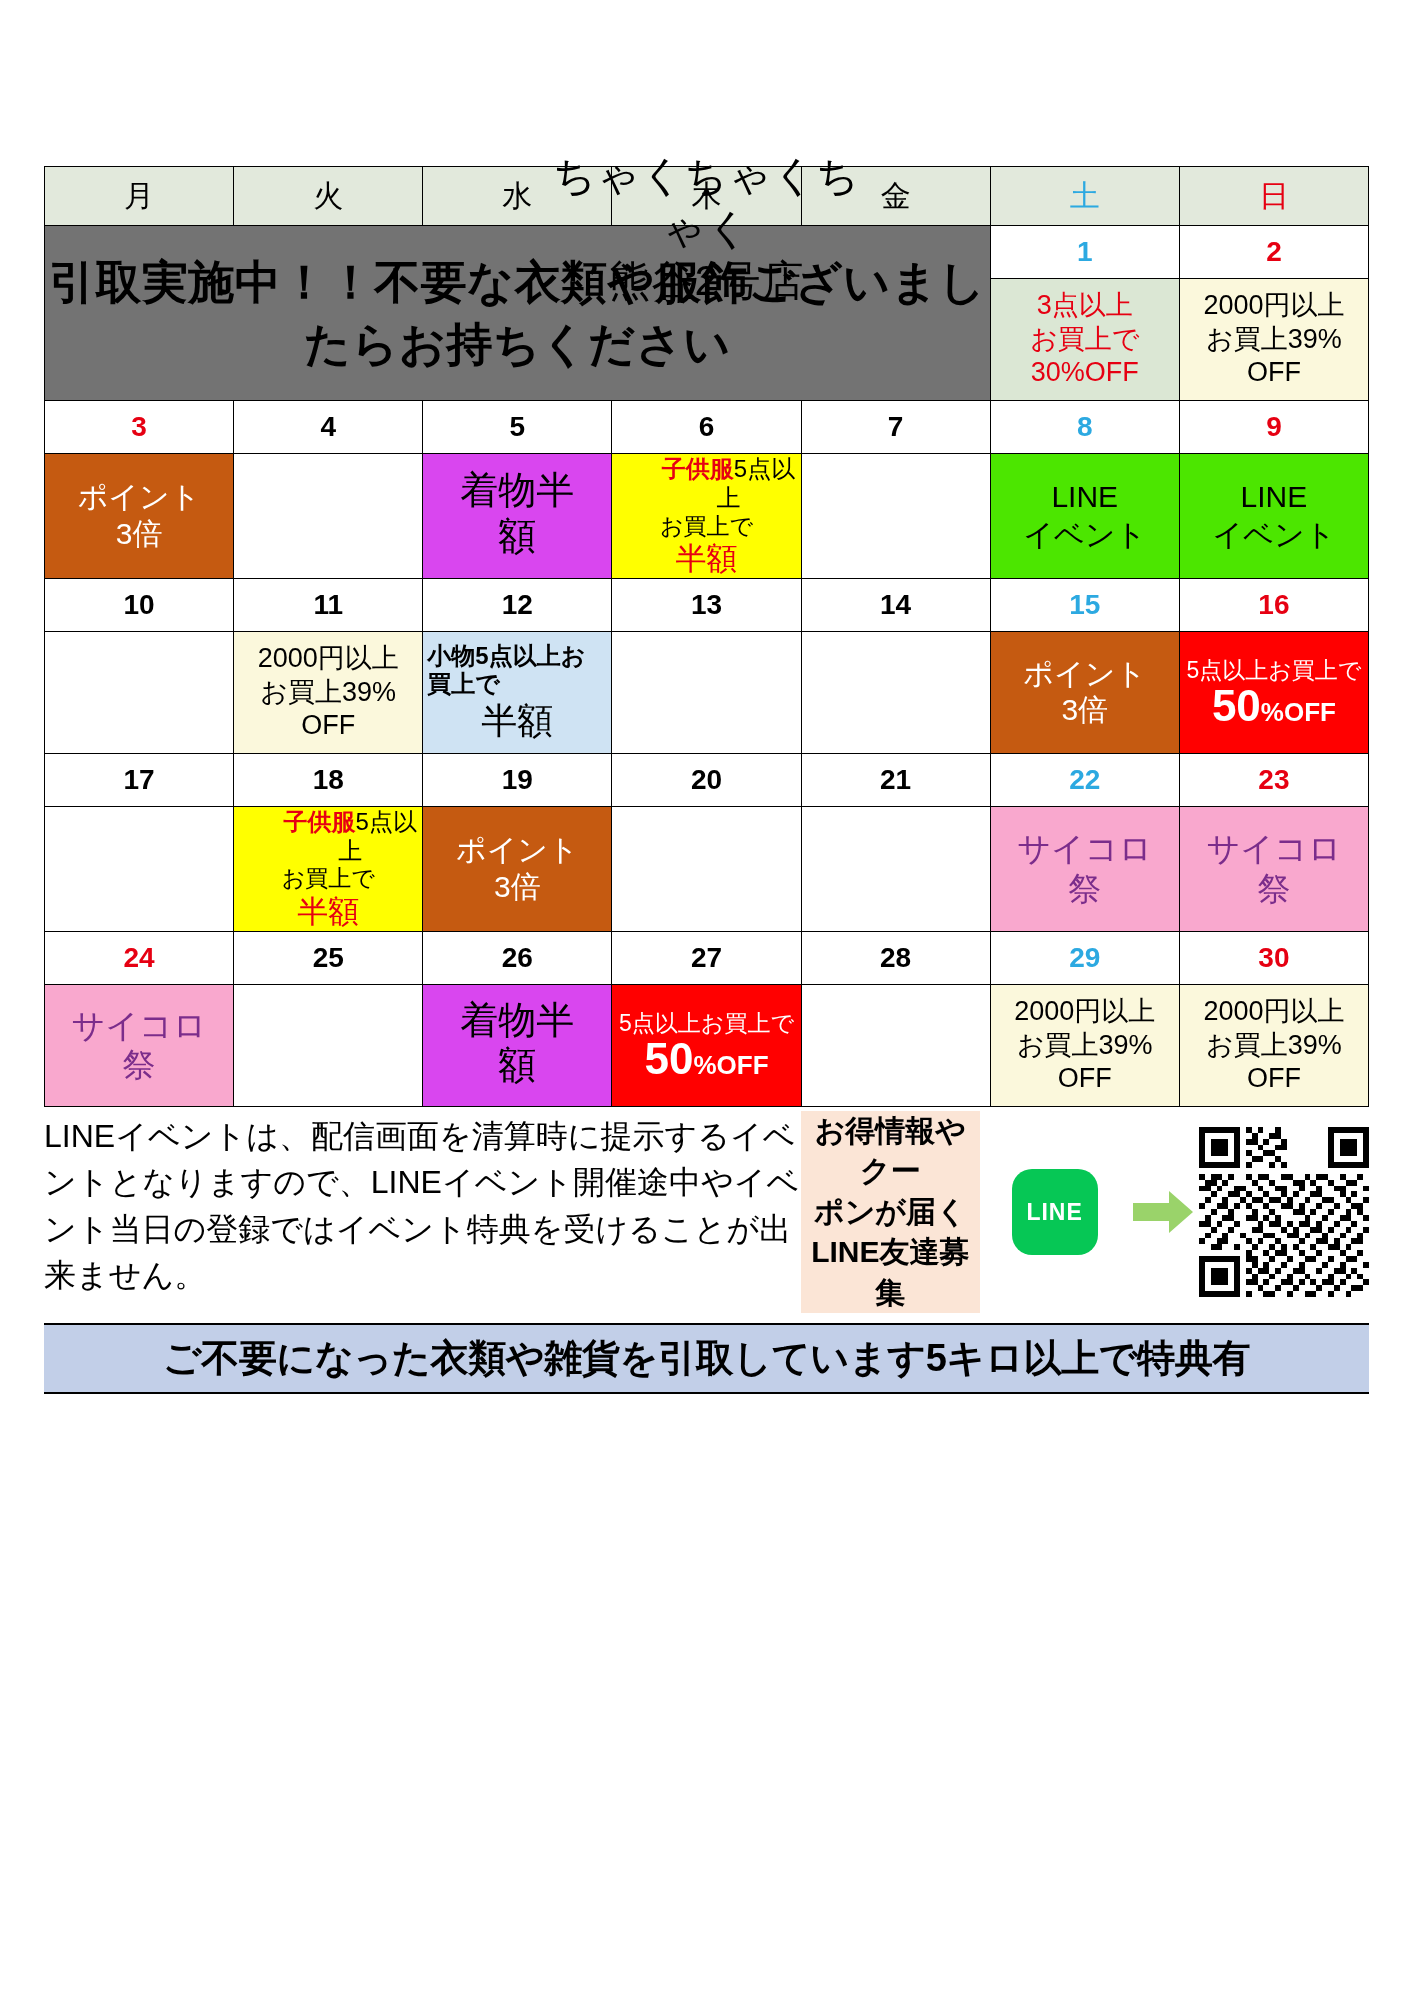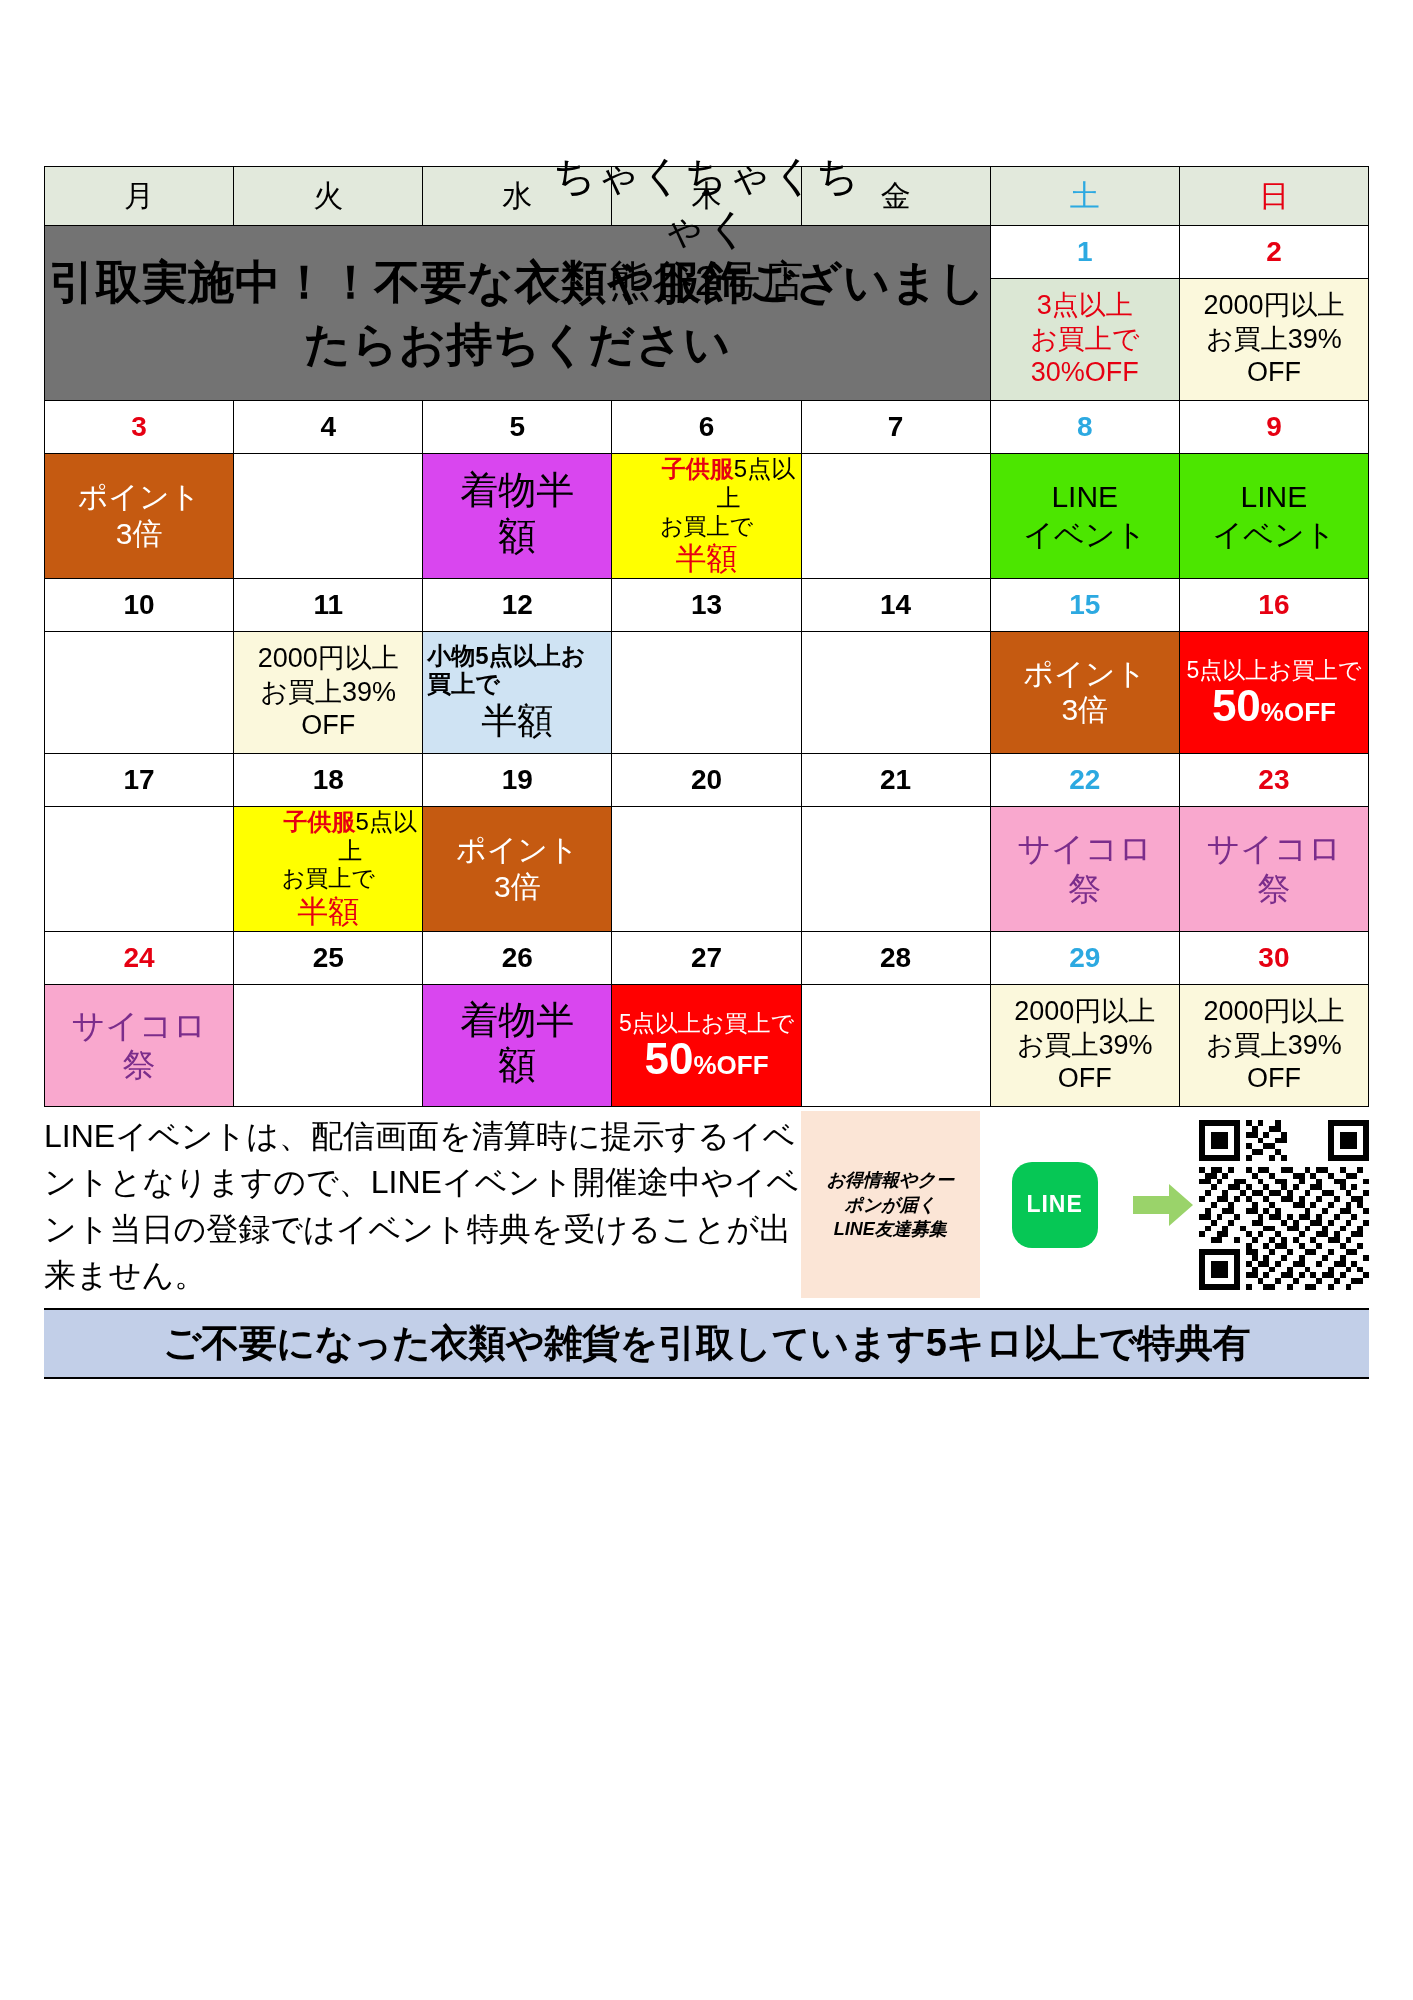--- a/index.html
+++ b/index.html
@@ -120,24 +120,23 @@
     width:760px;
     font-size:32px;
     line-height:1.45;
     padding-top:2px;
   }
   .footer-mid{
     width:180px;
     background:#fbe5d6;
     display:flex;align-items:center;justify-content:center;
     text-align:center;
-    font-size:18px;
+    font-size:30px;
     font-weight:bold;
     line-height:1.35;
-    font-style:italic;
   }
   .footer-line{
     width:150px;
     display:flex;align-items:center;justify-content:center;
   }
   .line-badge{
     width:86px;height:86px;border-radius:20px;background:#06c755;
     display:flex;align-items:center;justify-content:center;
     color:#fff;font-weight:bold;font-size:23px;letter-spacing:1px;
   }

